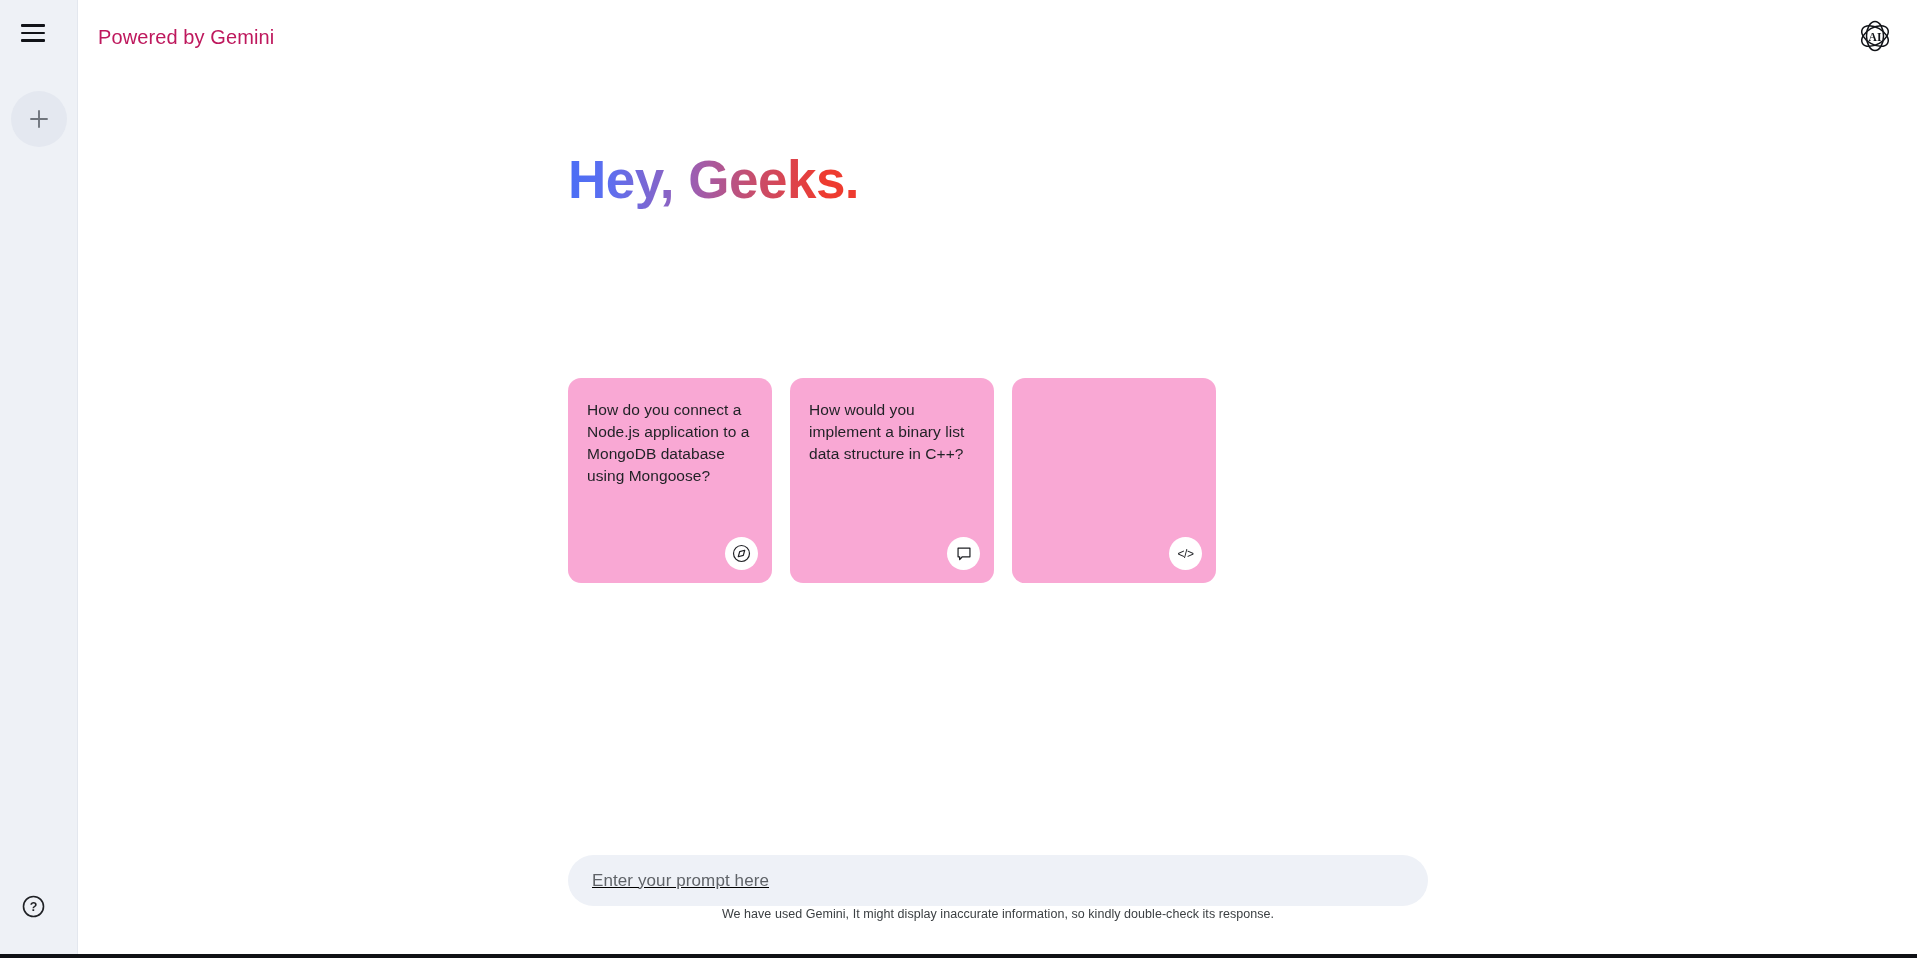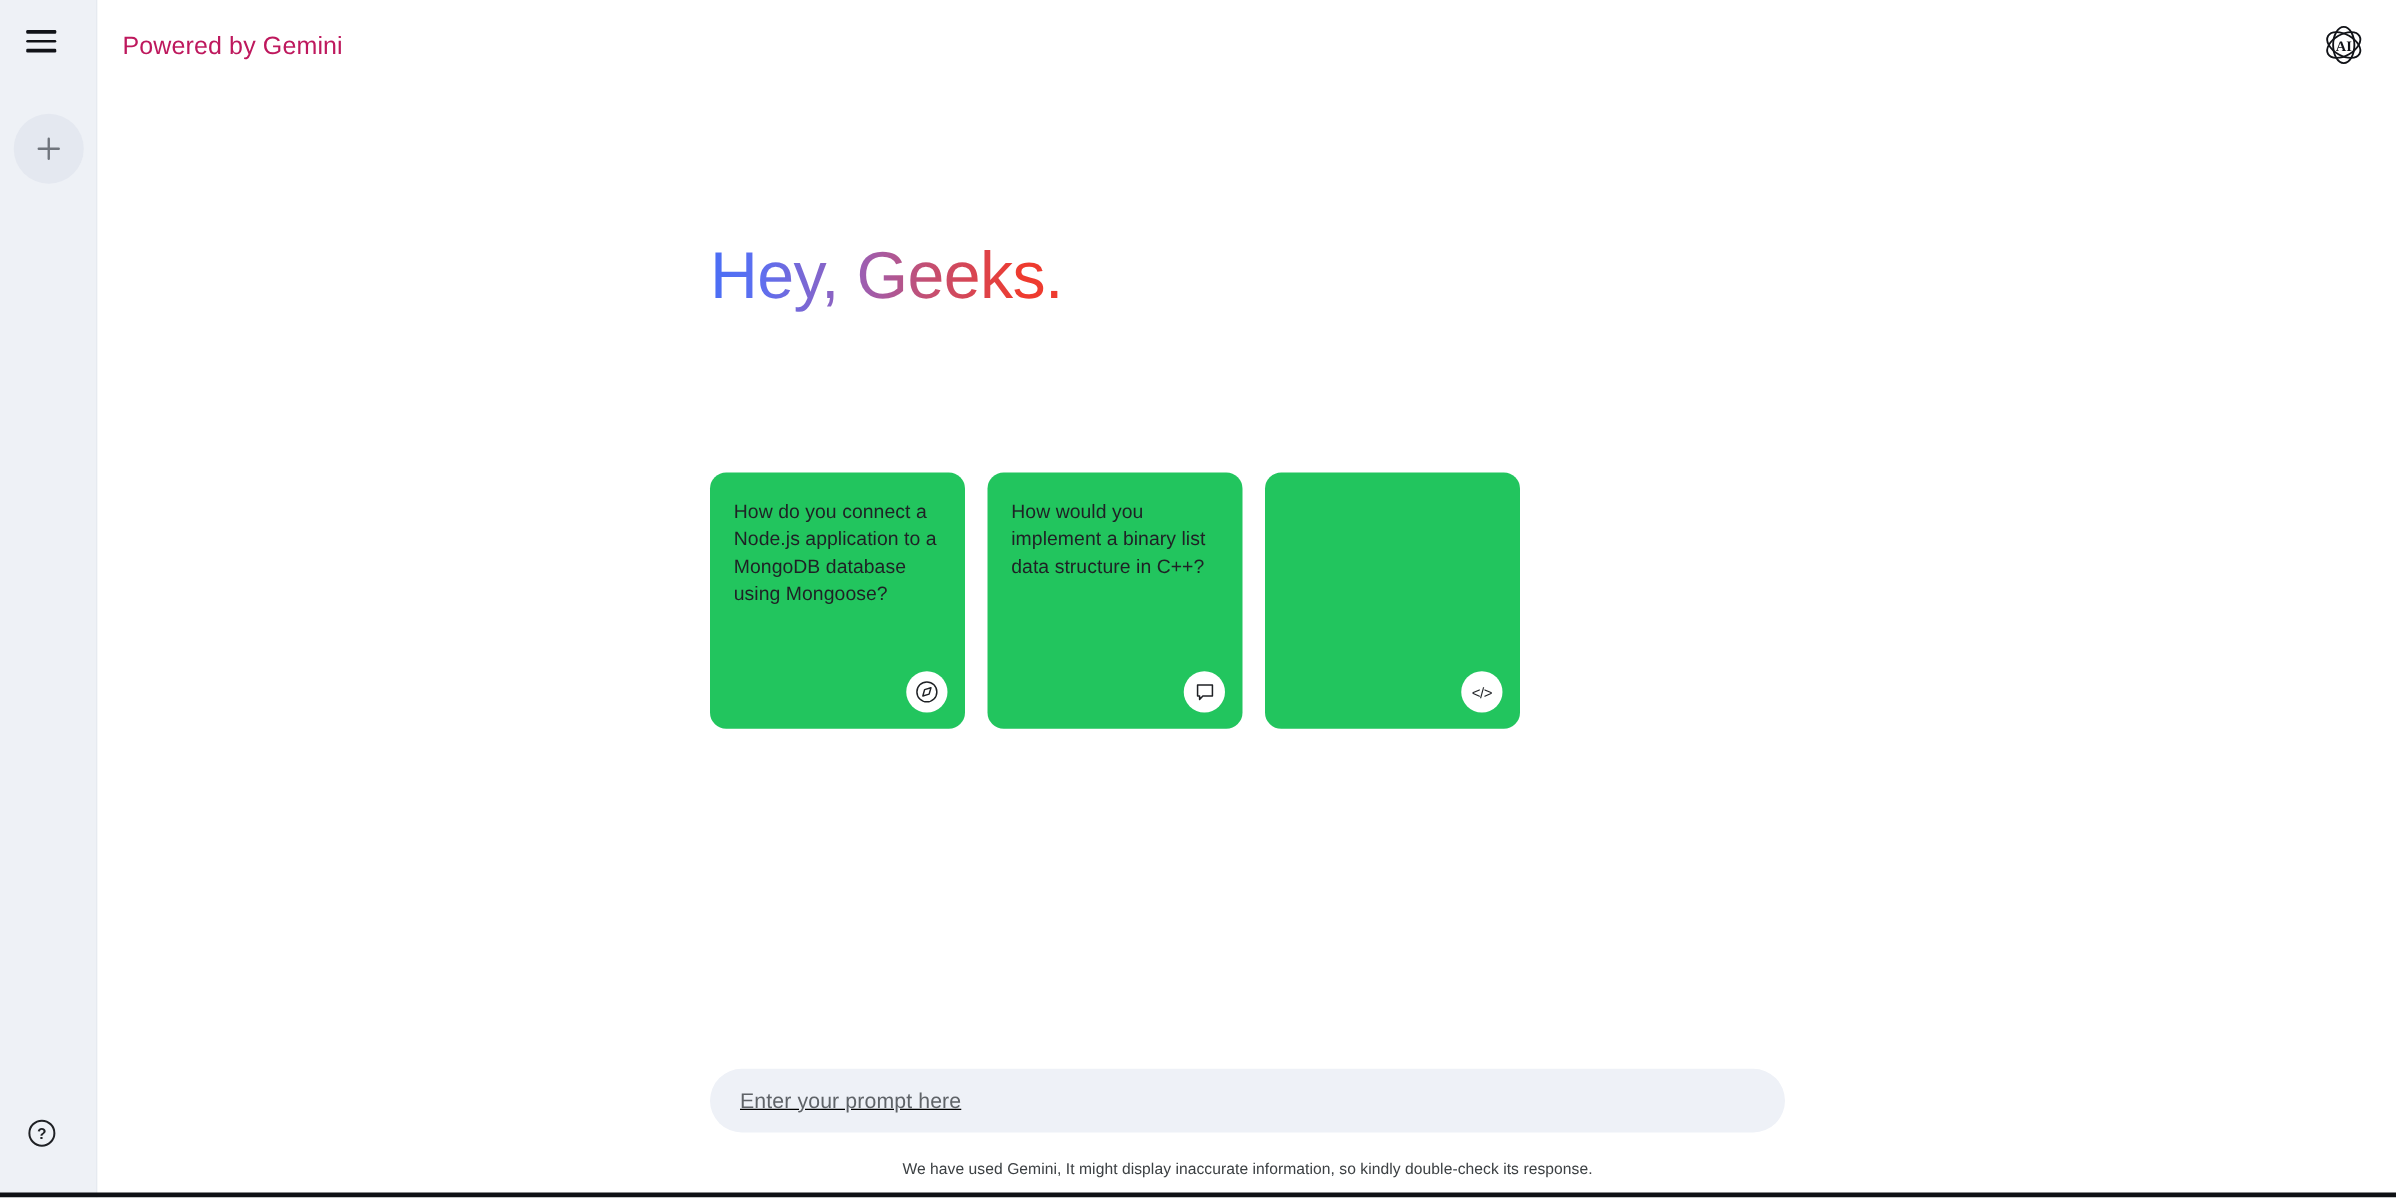--- a/index.html
+++ b/index.html
@@ -85,30 +85,29 @@
   }
 
   
   .greeting {
     position:absolute;
     top:150px;
     left:490px;
   }
   .greet-line1 {
     font-size:53px;
-    font-weight:400;
+    font-weight:700;
     line-height:1.12;
     letter-spacing:-0.5px;
     background:linear-gradient(90deg,#4a6ef5 0%,#5d6ff0 14%,#9a5fb5 42%,#c44f72 62%,#ee3b2f 88%);
     -webkit-background-clip:text;
     background-clip:text;
     color:transparent;
     -webkit-text-fill-color:transparent;
     white-space:nowrap;
-    margin-top:41px;
   }
   .greet-line2 {
     font-size:53px;
     font-weight:500;
     line-height:1.12;
     letter-spacing:-0.5px;
     color:#c4c4c4;
     white-space:nowrap;
     margin-top:6px;
   }
@@ -118,21 +117,21 @@
     position:absolute;
     top:378px;
     left:490px;
     display:flex;
     gap:18px;
   }
   .card {
     position:relative;
     width:204px;
     height:205px;
-    background:#22c55e;
+    background:#f9a8d4;
     border-radius:13px;
     padding:21px 19px 0 19px;
     cursor:pointer;
   }
   .card-text {
     font-size:15.5px;
     line-height:1.42;
     color:#1f2125;
     letter-spacing:0.05px;
   }
@@ -175,21 +174,21 @@
     border:none;
     outline:none;
     background:transparent;
     font-family:"Liberation Sans", sans-serif;
     font-size:17px;
     color:#3c4043;
     letter-spacing:0.1px;
   }
   .prompt-input::placeholder { color:#5f6368; opacity:1; }
   .disclaimer {
-    margin-top:22px;
+    margin-top:1px;
     text-align:center;
     font-size:12.5px;
     color:#3c4043;
     letter-spacing:0.05px;
     white-space:nowrap;
   }
 
   
   .bottom-rule {
     position:absolute;

